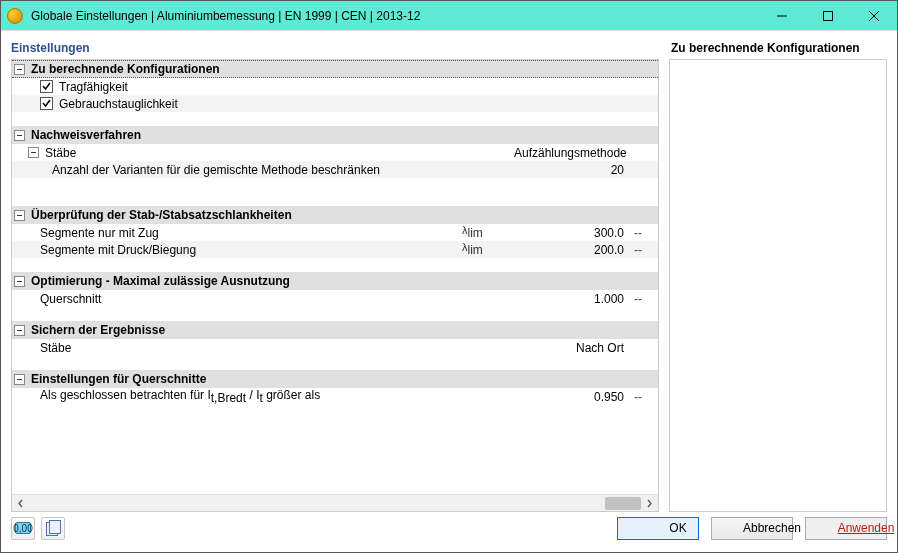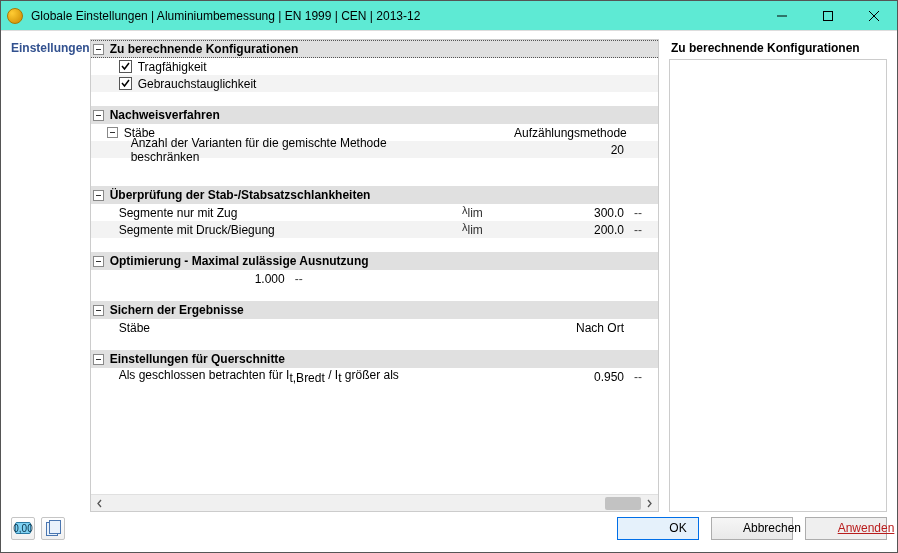--- a/index.html
+++ b/index.html
@@ -7,21 +7,21 @@
   .window { width: 898px; height: 553px; border: 1px solid #555; background: #fff; display: flex; flex-direction: column; }
   .titlebar { height: 30px; background: #5eead4; display: flex; align-items: center; padding: 0 0 0 6px; border-bottom: 1px solid #ddd; }
   .titlebar .appicon { width: 16px; height: 16px; margin-right: 8px; background: radial-gradient(circle at 30% 30%, #fc3, #c80); border-radius: 50%; border: 1px solid #a70; }
   .titlebar .title { flex: 1; color: #000; }
   .titlebar .winbtns { display: flex; }
   .titlebar .winbtn { width: 46px; height: 30px; display: flex; align-items: center; justify-content: center; color: #000; }
   svg { display: block; }
 
   .body { flex: 1; display: flex; flex-direction: column; padding: 8px 10px 10px 10px; }
   .split { flex: 1; display: flex; gap: 10px; min-height: 0; }
-  .left { width: 648px; display: flex; flex-direction: row; min-height: 0; }
+  .left { width: 648px; display: flex; flex-direction: column; min-height: 0; }
   .right { flex: 1; display: flex; flex-direction: column; min-height: 0; }
 
   .panel-title { color: #32518f; font-weight: 600; padding: 2px 0 4px 0; }
 
   .tree-wrap { flex: 1; border: 1px solid #ccc; display: flex; flex-direction: column; min-height: 0; }
   .tree { flex: 1; overflow: auto; background: #fff; min-height: 0; }
   .hscroll { height: 17px; background: #f0f0f0; display: flex; align-items: center; border-top: 1px solid #e0e0e0; }
   .hscroll .arrow { width: 17px; height: 17px; display: flex; align-items: center; justify-content: center; color: #555; }
   .hscroll .track { flex: 1; height: 17px; position: relative; }
   .hscroll .thumb { position: absolute; right: 0; top: 2px; width: 36px; height: 13px; background: #c2c2c2; border-radius: 2px; }
@@ -191,20 +191,23 @@
             </div>
             <div class="spacer-tight"></div>
 
             <div class="section-head">
               <span class="exp"></span>
               <span class="label">Optimierung - Maximal zulässige Ausnutzung</span>
             </div>
             <div class="row">
               <div class="i1"></div>
                 <div class="i2"></div>
+              <div class="namecell">
+                  <span>Querschnitt</span>
+                </div>
               <div class="c2"></div>
               <div class="c3">1.000</div>
               <div class="c4">--</div>
             </div>
             <div class="spacer-tight"></div>
 
             <div class="section-head">
               <span class="exp"></span>
               <span class="label">Sichern der Ergebnisse</span>
             </div>

